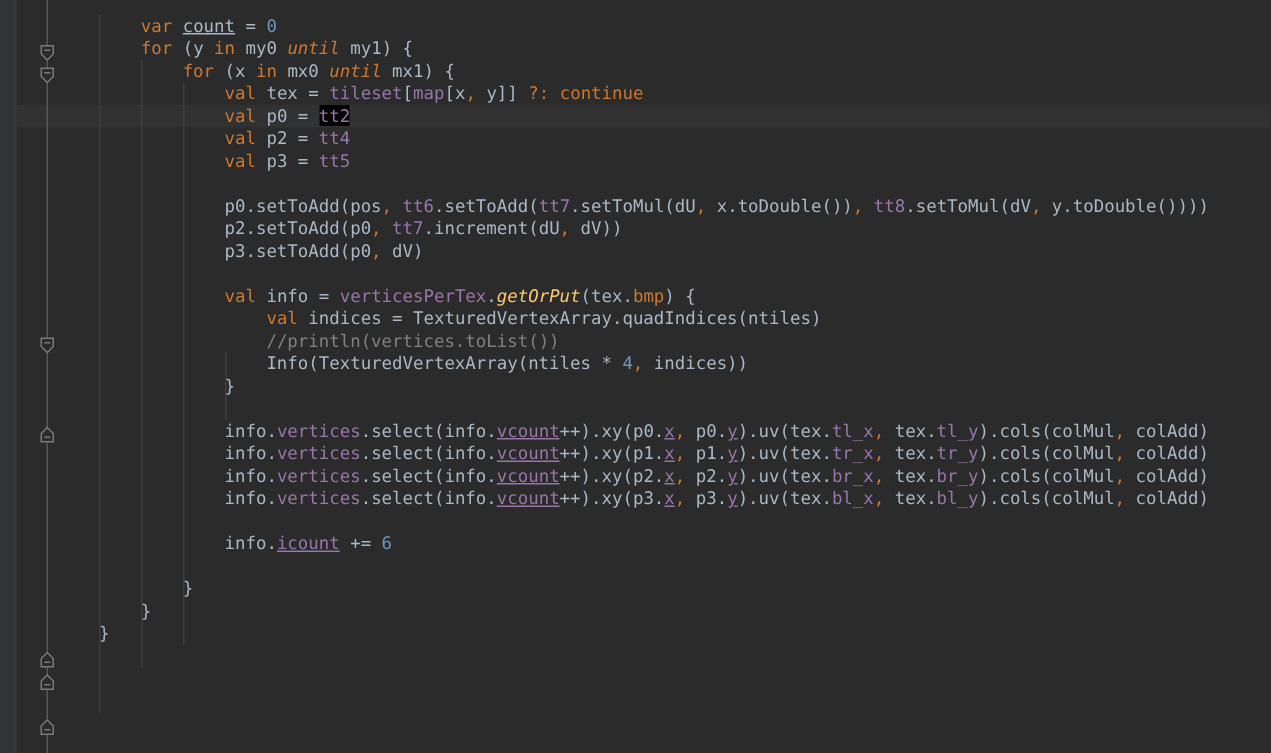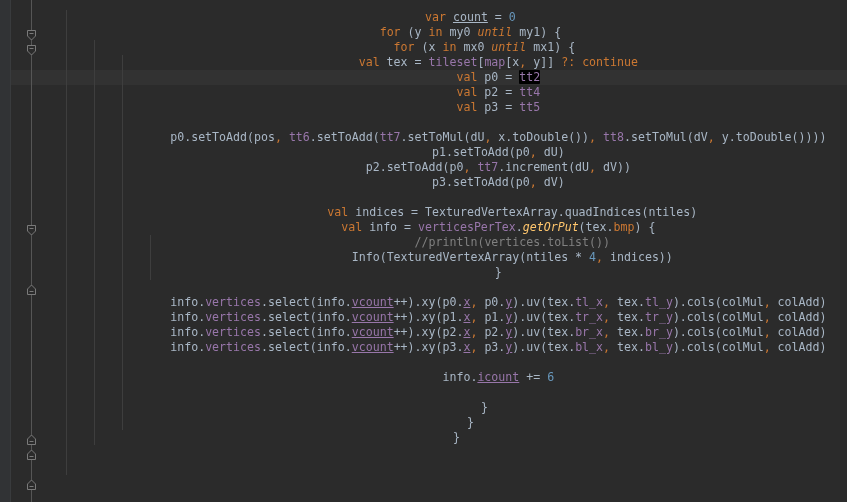--- a/index.html
+++ b/index.html
@@ -6,21 +6,21 @@
   body{width:847px;height:502px;overflow:hidden;position:relative;
        font-family:"DejaVu Sans Mono", monospace;}
   .editor{position:absolute;inset:0;background:#2b2b2b;}
   .gutter-strip{position:absolute;left:0;top:0;bottom:0;width:10px;
                 background:#313335;border-right:1px solid #393b3d;z-index:3;}
   .caret-row{position:absolute;left:10px;right:0;height:15px;background:#323232;z-index:0;}
   .indent-guide{position:absolute;width:1px;background:#3e3e3e;z-index:1;}
   .fold-line{position:absolute;top:0;bottom:0;width:1px;background:#565656;z-index:1;}
   .fold-marker{position:absolute;width:11px;height:12px;z-index:4;}
   .code{position:absolute;left:38px;top:10px;right:0;z-index:2;}
-  .line{height:15px;line-height:15px;font-size:11.6px;white-space:pre;color:#a9b7c6;text-align:center;}
+  .line{height:15px;line-height:15px;font-size:11.6px;white-space:pre;color:#a9b7c6;}
   .tk.d {color:#a9b7c6;}
   .tk.k {color:#cc7832;}
   .tk.ki{color:#cc7832;font-style:italic;}
   .tk.n {color:#6897bb;}
   .tk.p {color:#9876aa;margin-top:18px;}
   .tk.pu{color:#9876aa;text-decoration:underline;}
   .tk.du{color:#a9b7c6;text-decoration:underline;}
   .tk.f {color:#ffc66d;font-style:italic;}
   .tk.c {color:#808080;}
   .tk.hg{color:#9876aa;background:#000000;border-radius:1px;}
@@ -72,26 +72,25 @@
   <div class="code" id="code">
       <div class="line"><span class="tk d">        </span><span class="tk k">var</span><span class="tk d"> </span><span class="tk du">count</span><span class="tk d"> = </span><span class="tk n">0</span></div>
       <div class="line"><span class="tk d">        </span><span class="tk k">for</span><span class="tk d"> (y </span><span class="tk k">in</span><span class="tk d"> my0 </span><span class="tk ki">until</span><span class="tk d"> my1) {</span></div>
       <div class="line"><span class="tk d">            </span><span class="tk k">for</span><span class="tk d"> (x </span><span class="tk k">in</span><span class="tk d"> mx0 </span><span class="tk ki">until</span><span class="tk d"> mx1) {</span></div>
       <div class="line"><span class="tk d">                </span><span class="tk k">val</span><span class="tk d"> tex = </span><span class="tk p">tileset</span><span class="tk d">[</span><span class="tk p">map</span><span class="tk d">[x</span><span class="tk k">,</span><span class="tk d"> y]] </span><span class="tk k">?:</span><span class="tk d"> </span><span class="tk k">continue</span></div>
       <div class="line"><span class="tk d">                </span><span class="tk k">val</span><span class="tk d"> p0 = </span><span class="tk hg">tt2</span></div>
       <div class="line"><span class="tk d">                </span><span class="tk k">val</span><span class="tk d"> p2 = </span><span class="tk p">tt4</span></div>
       <div class="line"><span class="tk d">                </span><span class="tk k">val</span><span class="tk d"> p3 = </span><span class="tk p">tt5</span></div>
       <div class="line"></div>
       <div class="line"><span class="tk d">                p0.setToAdd(pos</span><span class="tk k">,</span><span class="tk d"> </span><span class="tk p">tt6</span><span class="tk d">.setToAdd(</span><span class="tk p">tt7</span><span class="tk d">.setToMul(dU</span><span class="tk k">,</span><span class="tk d"> x.toDouble())</span><span class="tk k">,</span><span class="tk d"> </span><span class="tk p">tt8</span><span class="tk d">.setToMul(dV</span><span class="tk k">,</span><span class="tk d"> y.toDouble())))</span></div>
-      <div class="line"><span class="tk d">                p1.setToAdd(p0</span><span class="tk k">,</span><span class="tk d"> dU)</span></div>
       <div class="line"><span class="tk d">                p2.setToAdd(p0</span><span class="tk k">,</span><span class="tk d"> </span><span class="tk p">tt7</span><span class="tk d">.increment(dU</span><span class="tk k">,</span><span class="tk d"> dV))</span></div>
       <div class="line"><span class="tk d">                p3.setToAdd(p0</span><span class="tk k">,</span><span class="tk d"> dV)</span></div>
       <div class="line"></div>
+      <div class="line"><span class="tk d">                </span><span class="tk k">val</span><span class="tk d"> info = </span><span class="tk p">verticesPerTex</span><span class="tk d">.</span><span class="tk f">getOrPut</span><span class="tk d">(tex.</span><span class="tk k">bmp</span><span class="tk d">) {</span></div>
       <div class="line"><span class="tk d">                    </span><span class="tk k">val</span><span class="tk d"> indices = TexturedVertexArray.quadIndices(ntiles)</span></div>
-      <div class="line"><span class="tk d">                </span><span class="tk k">val</span><span class="tk d"> info = </span><span class="tk p">verticesPerTex</span><span class="tk d">.</span><span class="tk f">getOrPut</span><span class="tk d">(tex.</span><span class="tk k">bmp</span><span class="tk d">) {</span></div>
       <div class="line"><span class="tk d">                    </span><span class="tk c">//println(vertices.toList())</span></div>
       <div class="line"><span class="tk d">                    Info(TexturedVertexArray(ntiles * </span><span class="tk n">4</span><span class="tk k">,</span><span class="tk d"> indices))</span></div>
       <div class="line"><span class="tk d">                }</span></div>
       <div class="line"></div>
       <div class="line"><span class="tk d">                info.</span><span class="tk p">vertices</span><span class="tk d">.select(info.</span><span class="tk pu">vcount</span><span class="tk d">++).xy(p0.</span><span class="tk pu">x</span><span class="tk k">,</span><span class="tk d"> p0.</span><span class="tk pu">y</span><span class="tk d">).uv(tex.</span><span class="tk p">tl_x</span><span class="tk k">,</span><span class="tk d"> tex.</span><span class="tk p">tl_y</span><span class="tk d">).cols(colMul</span><span class="tk k">,</span><span class="tk d"> colAdd)</span></div>
       <div class="line"><span class="tk d">                info.</span><span class="tk p">vertices</span><span class="tk d">.select(info.</span><span class="tk pu">vcount</span><span class="tk d">++).xy(p1.</span><span class="tk pu">x</span><span class="tk k">,</span><span class="tk d"> p1.</span><span class="tk pu">y</span><span class="tk d">).uv(tex.</span><span class="tk p">tr_x</span><span class="tk k">,</span><span class="tk d"> tex.</span><span class="tk p">tr_y</span><span class="tk d">).cols(colMul</span><span class="tk k">,</span><span class="tk d"> colAdd)</span></div>
       <div class="line"><span class="tk d">                info.</span><span class="tk p">vertices</span><span class="tk d">.select(info.</span><span class="tk pu">vcount</span><span class="tk d">++).xy(p2.</span><span class="tk pu">x</span><span class="tk k">,</span><span class="tk d"> p2.</span><span class="tk pu">y</span><span class="tk d">).uv(tex.</span><span class="tk p">br_x</span><span class="tk k">,</span><span class="tk d"> tex.</span><span class="tk p">br_y</span><span class="tk d">).cols(colMul</span><span class="tk k">,</span><span class="tk d"> colAdd)</span></div>
       <div class="line"><span class="tk d">                info.</span><span class="tk p">vertices</span><span class="tk d">.select(info.</span><span class="tk pu">vcount</span><span class="tk d">++).xy(p3.</span><span class="tk pu">x</span><span class="tk k">,</span><span class="tk d"> p3.</span><span class="tk pu">y</span><span class="tk d">).uv(tex.</span><span class="tk p">bl_x</span><span class="tk k">,</span><span class="tk d"> tex.</span><span class="tk p">bl_y</span><span class="tk d">).cols(colMul</span><span class="tk k">,</span><span class="tk d"> colAdd)</span></div>
       <div class="line"></div>
       <div class="line"><span class="tk d">                info.</span><span class="tk pu">icount</span><span class="tk d"> += </span><span class="tk n">6</span></div>

